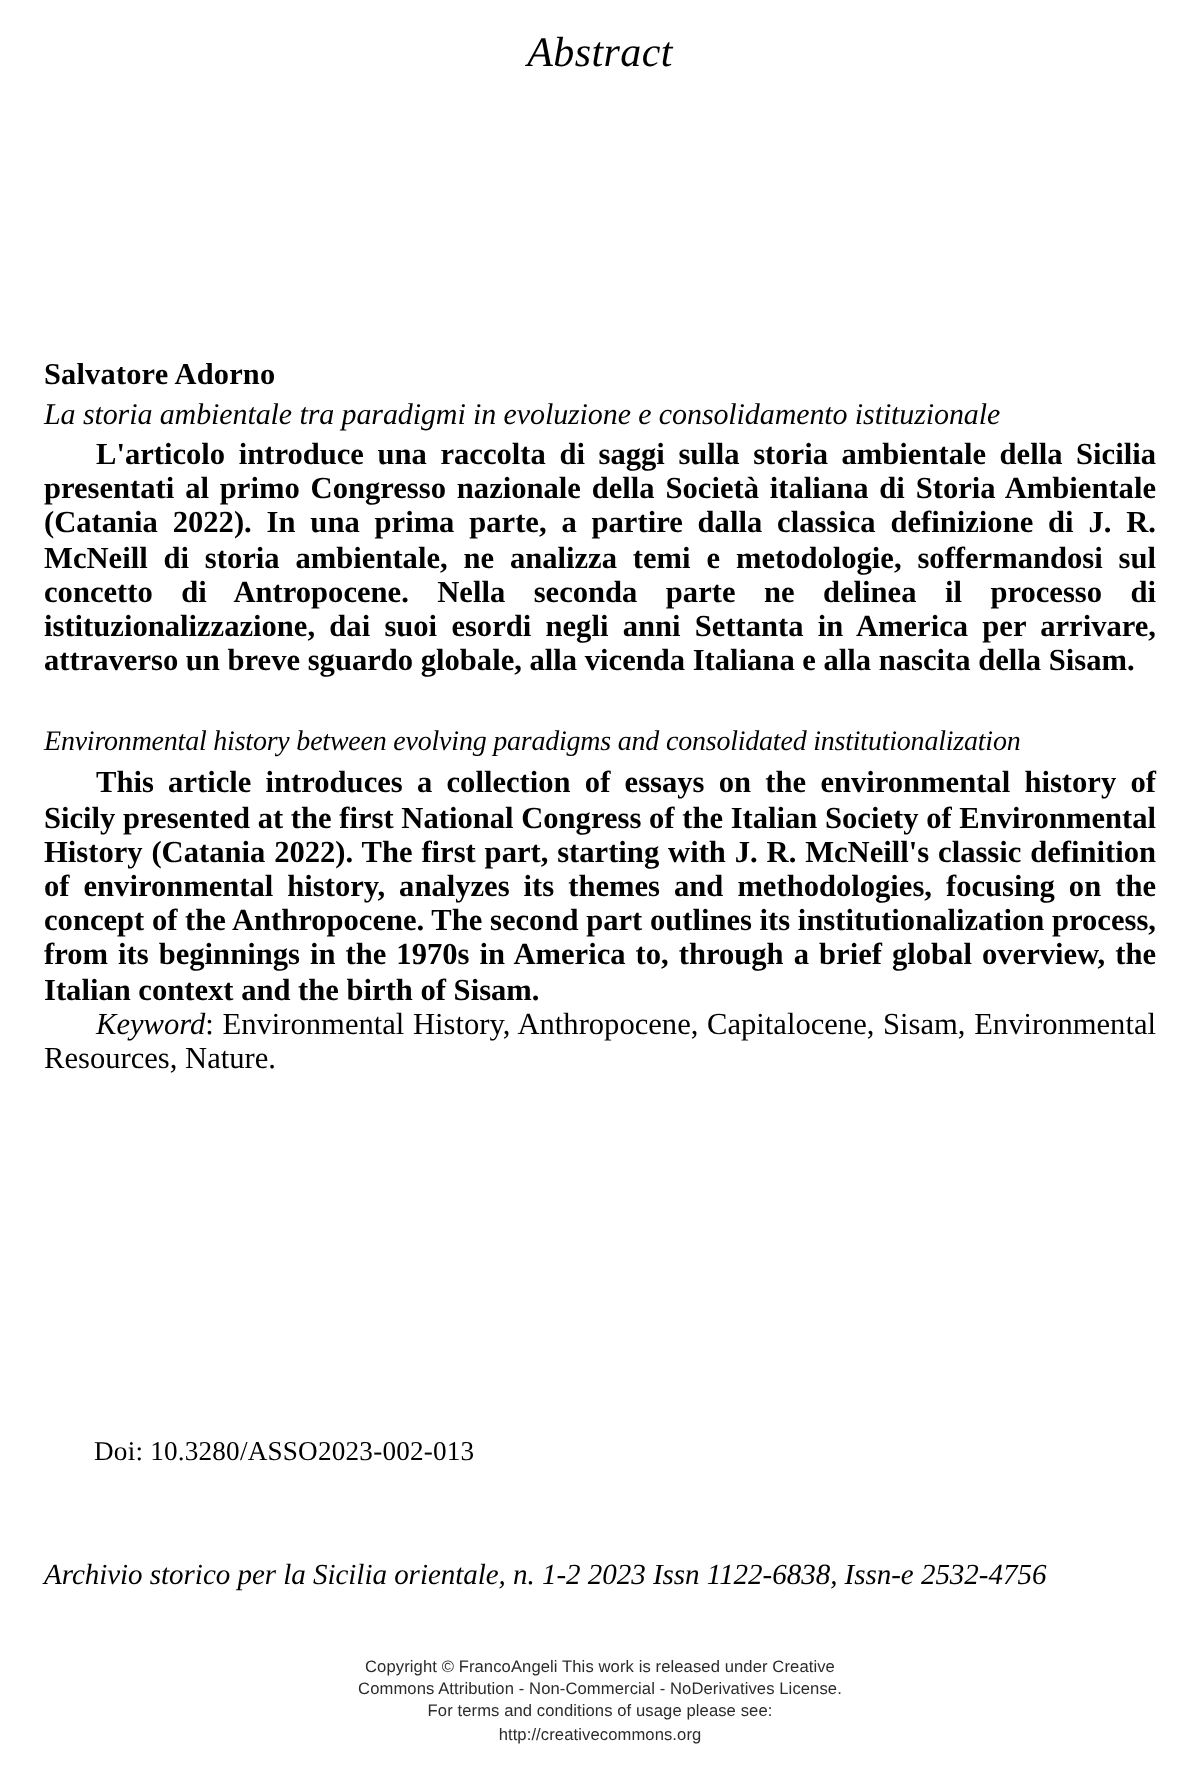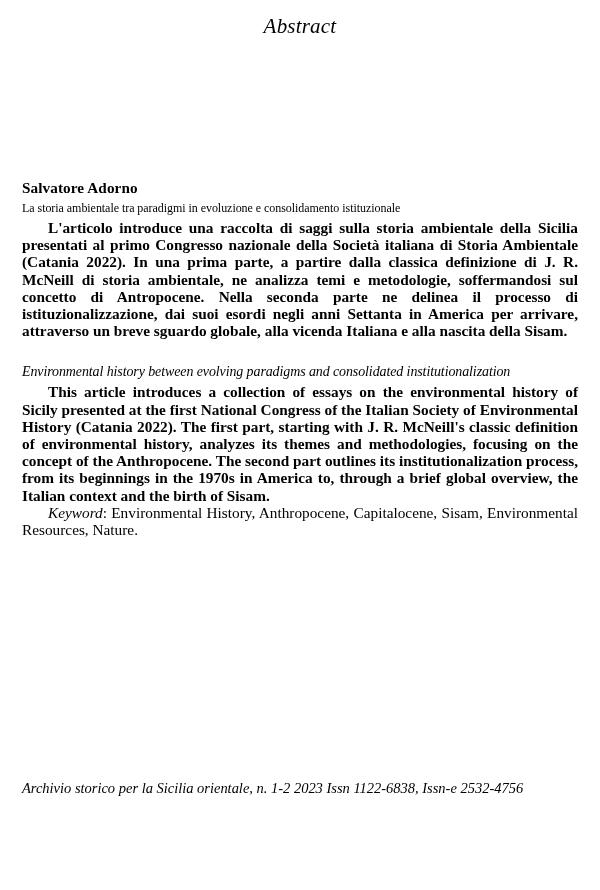--- a/index.html
+++ b/index.html
@@ -47,21 +47,22 @@
 
   .author {
     font-weight: bold;
     font-size: 15.2px;
     line-height: 19px;
     margin: 0 0 1px 0;
     letter-spacing: 0.1px;
   }
 
   .article-title-it {
-    font-size: 12px;
+    font-style: italic;
+    font-size: 15px;
     line-height: 20px;
     margin: 0 0 1px 0;
     white-space: nowrap;
     letter-spacing: -0.05px;
   }
 
   .abstract-p {
     margin: 0;
     font-size: 15.3px;
     line-height: 17.2px;
@@ -160,17 +161,24 @@
     <div class="gap-between-blocks"></div>
 
     <div class="article-title-en">Environmental history between evolving paradigms and consolidated institutionalization</div>
 
     <p class="abstract-p">This article introduces a collection of essays on the environmental history of Sicily presented at the first National Congress of the Italian Society of Environmental History (Catania 2022). The first part, starting with J. R. McNeill's classic definition of environmental history, analyzes its themes and methodologies, focusing on the concept of the Anthropocene. The second part outlines its institutionalization process, from its beginnings in the 1970s in America to, through a brief global overview, the Italian context and the birth of Sisam.</p>
 
     <p class="keywords-p"><span class="kw-label">Keyword</span><span>: </span><span>Environmental History, Anthropocene, Capitalocene, Sisam, Environmental Resources, Nature.</span></p>
 
   </div>
 
+  <div class="doi">Doi: 10.3280/ASSO2023-002-013</div>
 
   <div class="journal-line">Archivio storico per la Sicilia orientale, n. 1-2 2023 Issn 1122-6838, Issn-e 2532-4756</div>
 
+  <div class="copyright">
+    <div>Copyright © FrancoAngeli This work is released under Creative</div>
+    <div>Commons Attribution - Non-Commercial - NoDerivatives License.</div>
+    <div>For terms and conditions of usage please see:</div>
+    <div>http://creativecommons.org</div>
+  </div>
 
 </div>
 
 </body></html>

